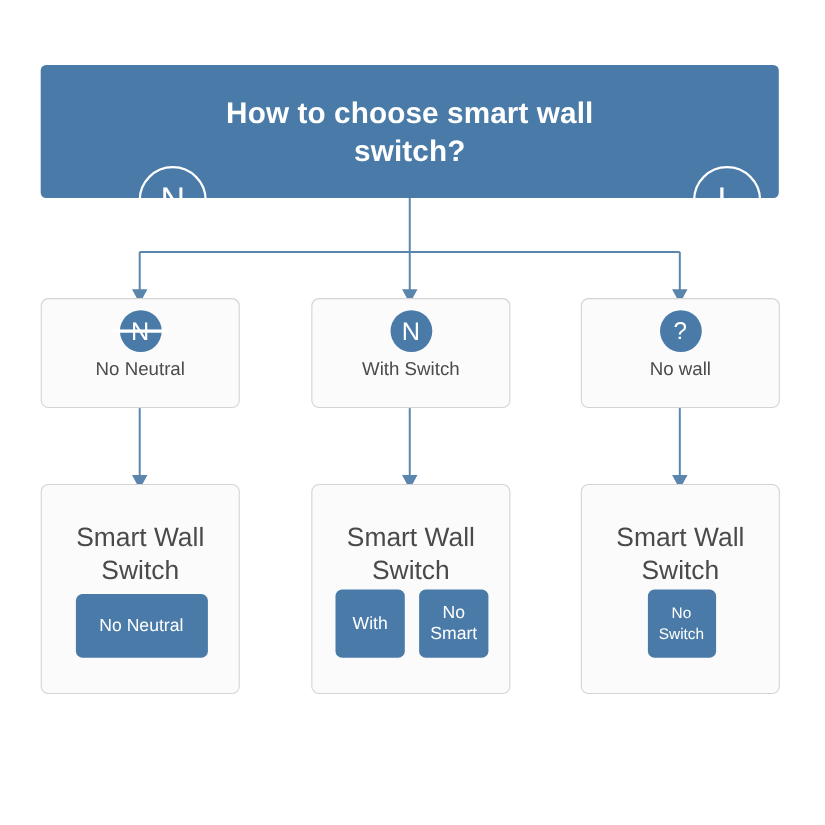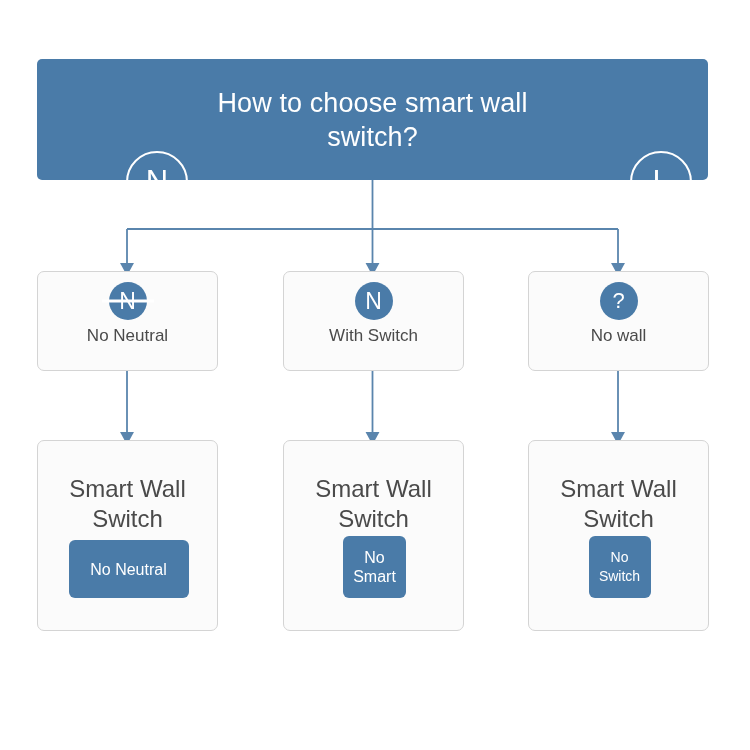--- a/index.html
+++ b/index.html
@@ -45,21 +45,21 @@
     align-items: center;
     justify-content: center;
     box-sizing: border-box;
   }
   .header-title {
     color: #ffffff;
     font-size: 27px;
     line-height: 34px;
     text-align: center;
     width: 390px;
-    font-weight: 400;
+    font-weight: 700;
     letter-spacing: 0.1px;
   }
   .header-circle {
     position: absolute;
     top: 92px;
     width: 62px;
     height: 62px;
     border: 2px solid #ffffff;
     border-radius: 50%;
     color: #ffffff;
@@ -233,20 +233,23 @@
     <div class="switch-row">
       <div class="switch-btn wide">
         <span>No Neutral</span>
       </div>
     </div>
   </div>
 
   <div class="card product-card col2">
     <div class="product-title">Smart Wall Switch</div>
     <div class="switch-row">
+      <div class="switch-btn half">
+        <span>With</span>
+      </div>
       <div class="switch-btn half">
         <div>
           <span>No</span>
           <span>Smart</span>
         </div>
       </div>
     </div>
   </div>
 
   <div class="card product-card col3">

